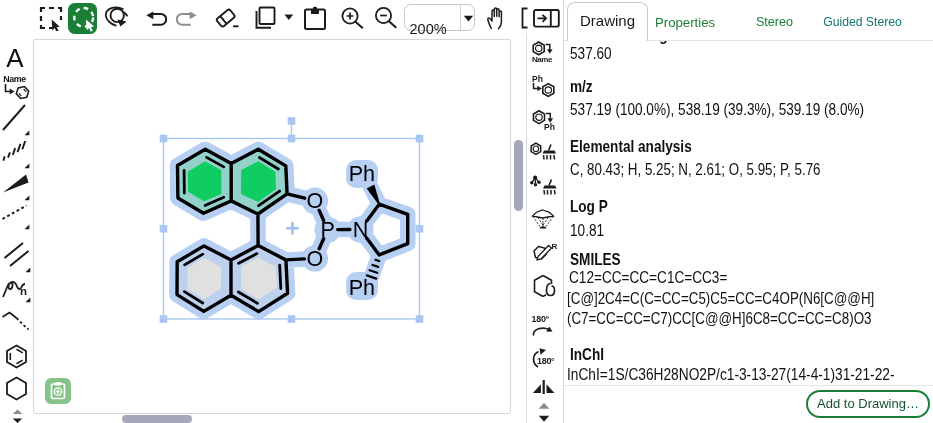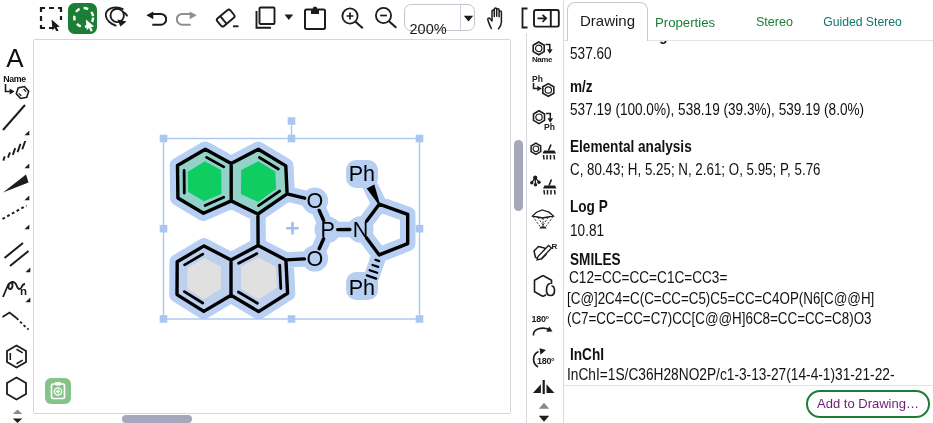--- a/index.html
+++ b/index.html
@@ -289,13 +289,13 @@
       <div style="position:absolute;left:7px;top:156px;font-size:17px;font-weight:bold;transform:scaleX(0.8);transform-origin:0 0;white-space:nowrap;color:#111">Log P</div>
       <div style="position:absolute;left:7px;top:179.5px;font-size:17px;transform:scaleX(0.8);transform-origin:0 0;white-space:nowrap;color:#111">10.81</div>
       <div style="position:absolute;left:7px;top:208.5px;font-size:17px;font-weight:bold;transform:scaleX(0.8);transform-origin:0 0;white-space:nowrap;color:#111">SMILES</div>
       <div style="position:absolute;left:5.5px;top:227px;font-size:17px;transform:scaleX(0.8);transform-origin:0 0;white-space:nowrap;color:#111">C12=CC=CC=C1C=CC3=</div>
       <div style="position:absolute;left:3.5px;top:247.5px;font-size:17px;transform:scaleX(0.787);transform-origin:0 0;white-space:nowrap;color:#111">[C@]2C4=C(C=CC=C5)C5=CC=C4OP(N6[C@@H]</div>
       <div style="position:absolute;left:3.5px;top:268px;font-size:17px;transform:scaleX(0.787);transform-origin:0 0;white-space:nowrap;color:#111">(C7=CC=CC=C7)CC[C@@H]6C8=CC=CC=C8)O3</div>
       <div style="position:absolute;left:7px;top:303.5px;font-size:17px;font-weight:bold;transform:scaleX(0.8);transform-origin:0 0;white-space:nowrap;color:#111">InChI</div>
       <div style="position:absolute;left:4px;top:323.5px;font-size:17px;transform:scaleX(0.807);transform-origin:0 0;white-space:nowrap;color:#111">InChI=1S/C36H28NO2P/c1-3-13-27(14-4-1)31-21-22-</div>
     </div>
     <div style="position:absolute;left:564px;top:385px;width:369px;height:1px;background:#e2e2e8"></div>
-    <div style="position:absolute;left:806px;top:390px;width:124px;height:28px;border:2px solid #1b7e37;border-radius:14px;background:#fff;color:#701a75;font-size:13px;text-align:center;line-height:24px">Add to Drawing…</div>
+    <div style="position:absolute;left:806px;top:390px;width:124px;height:28px;border:2px solid #1b7e37;border-radius:14px;background:#fff;color:#14532d;font-size:13px;text-align:center;line-height:24px">Add to Drawing…</div>
 </div>
 </body></html>

